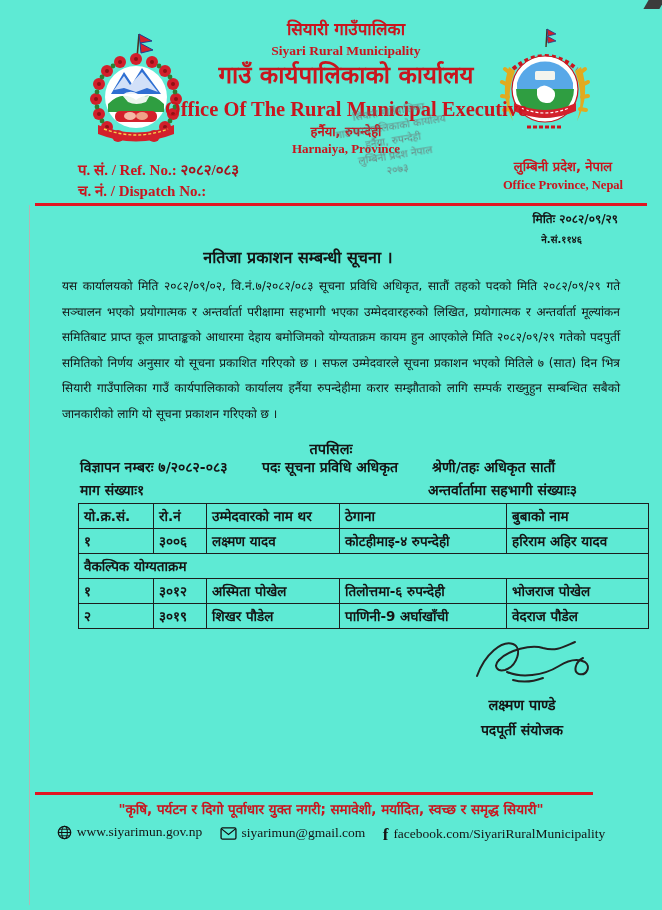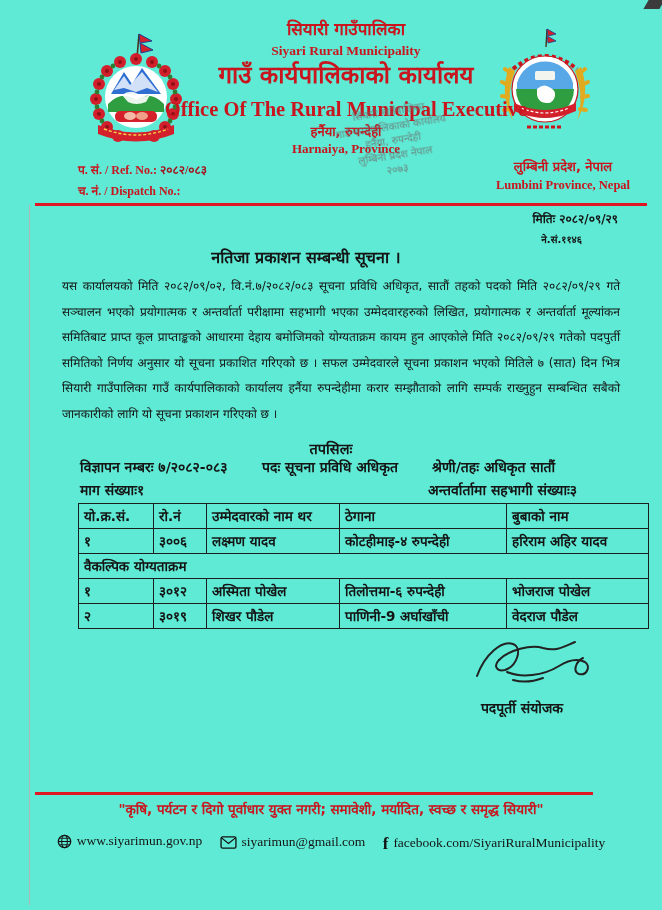--- a/index.html
+++ b/index.html
@@ -19,21 +19,21 @@
   
   .hdr-center{left:150px;top:20px;width:392px;text-align:center;line-height:1.15;}
   .muni-np{font-size:17px;font-weight:600;}
   .muni-en{font-size:13.5px;font-weight:bold;margin-top:3px;}
   .office-np{font-size:24px;font-weight:bold;margin-top:4px;}
   .office-en{font-size:20.5px;font-weight:bold;margin-top:8px;}
   .addr-np{font-size:13px;font-weight:600;margin-top:4px;}
   .addr-en{font-size:13px;font-weight:bold;margin-top:2px;}
 
   
-  .ref-block{left:78px;top:160px;font-size:12px;font-weight:bold;line-height:21px;}
+  .ref-block{left:78px;top:160px;font-size:15px;font-weight:bold;line-height:21px;}
   .ref-value{color:#a4131c;}
   .prov-block{left:478px;top:157px;width:170px;text-align:center;line-height:19px;}
   .prov-np{font-size:13px;font-weight:600;}
   .prov-en{font-size:12.5px;font-weight:bold;}
 
   .redline{height:3px;background:#e01622;}
 
   
   .stamp{
     left:288px;top:104px;width:210px;
@@ -41,21 +41,21 @@
     color:#6e6e6e;opacity:.8;
     font-size:10.5px;line-height:14.5px;
     text-align:center;filter:blur(.3px);
     pointer-events:none;
   }
 
   
   .date-line{right:44px;top:210px;font-size:12px;font-weight:bold;}
   .serial-line{right:80px;top:232px;font-size:10px;font-weight:bold;}
 
-  .notice-title{left:0;top:246px;width:596px;text-align:center;font-size:16px;font-weight:bold;margin-left:8px;}
+  .notice-title{left:0;top:246px;width:596px;text-align:center;font-size:16px;font-weight:bold;}
 
   .body-par{
     left:62px;top:274px;width:558px;
     font-size:12px;line-height:25.6px;text-align:justify;
   }
   .tapasil{left:0;top:438px;width:662px;text-align:center;font-size:14.5px;font-weight:bold;}
 
   .detail{font-size:14px;font-weight:600;}
 
   
@@ -72,21 +72,21 @@
   .sig-name{font-size:14.5px;font-weight:bold;margin-top:2px;}
   .sig-title{font-size:14px;font-weight:600;margin-top:6px;}
 
   
   .foot-line{left:35px;top:792px;width:558px;}
   .slogan{left:0;top:800px;width:662px;text-align:center;font-size:13.5px;font-weight:bold;}
   .contacts{
     left:0;top:824px;width:662px;text-align:center;
     font-size:13.5px;
   }
-  .contacts .item{display:inline-flex;align-items:center;gap:5px;margin:9px 7px;}
+  .contacts .item{display:inline-flex;align-items:center;gap:5px;margin:0 7px;}
   .fb-glyph{font-family:"Liberation Serif",serif;font-weight:bold;font-size:17px;line-height:1;}
 
   
   .edge-line{left:29px;top:205px;width:1px;height:700px;background:#b5b5b5;}
   .corner-mark{right:0px;top:0px;width:16px;height:9px;background:#3c3c3c;transform:skewX(-30deg);}
 </style>
 </head>
 <body>
 
 <div class="page">
@@ -228,21 +228,21 @@
       <span>प. सं. / Ref. No.:</span>
       <span class="ref-value">२०८२/०८३</span>
     </div>
     <div>
       <span>च. नं. / Dispatch No.:</span>
     </div>
   </div>
 
   <div class="abs prov-block red">
     <div class="prov-np">लुम्बिनी प्रदेश, नेपाल</div>
-    <div class="prov-en serif">Lumbini Province, Nepal</div>
+    <div class="prov-en serif">Office Province, Nepal</div>
   </div>
 
   <div class="abs redline" style="left:35px;top:203px;width:612px;"></div>
 
   <div class="abs date-line">मितिः २०८२/०९/२९</div>
   <div class="abs serial-line">ने.सं.११४६</div>
 
   <div class="abs notice-title">नतिजा प्रकाशन सम्बन्धी सूचना ।</div>
 
   <div class="abs body-par">यस कार्यालयको मिति २०८२/०९/०२,  वि.नं.७/२०८२/०८३ सूचना प्रविधि अधिकृत, सातौं तहको पदको मिति २०८२/०९/२९ गते सञ्चालन भएको प्रयोगात्मक र अन्तर्वार्ता परीक्षामा सहभागी भएका उम्मेदवारहरुको लिखित, प्रयोगात्मक र अन्तर्वार्ता मूल्यांकन समितिबाट प्राप्त कूल प्राप्ताङ्कको आधारमा देहाय बमोजिमको योग्यताक्रम कायम हुन आएकोले मिति २०८२/०९/२९ गतेको पदपुर्ती समितिको निर्णय अनुसार यो सूचना प्रकाशित गरिएको छ । सफल उम्मेदवारले सूचना प्रकाशन भएको मितिले ७ (सात) दिन भित्र सियारी गाउँपालिका गाउँ कार्यपालिकाको कार्यालय हर्नैया रुपन्देहीमा करार सम्झौताको लागि सम्पर्क राख्नुहुन सम्बन्धित सबैको जानकारीको लागि यो सूचना प्रकाशन गरिएको छ ।</div>
@@ -293,20 +293,21 @@
 
   <div class="abs sig-block">
     <svg width="150" height="52" viewBox="0 0 150 52">
       <g fill="none" stroke="#222" stroke-width="2" stroke-linecap="round">
         <path d="M30,40 C38,18 55,4 66,8 C76,12 70,30 58,34 C50,36 46,30 52,24"></path>
         <path d="M52,24 C62,14 84,8 96,12 C110,16 118,10 128,6"></path>
         <path d="M60,36 C74,42 96,40 112,30 C120,25 130,22 138,26 C144,30 140,40 132,38 C126,36 128,26 136,22"></path>
         <path d="M66,44 q14,4 30,-2"></path>
       </g>
     </svg>
+    <div class="sig-name">लक्ष्मण पाण्डे</div>
     <div class="sig-title">पदपूर्ती संयोजक</div>
   </div>
 
   <div class="abs redline foot-line" style="height:2.5px;"></div>
   <div class="abs slogan red">"कृषि, पर्यटन र दिगो पूर्वाधार युक्त नगरी; समावेशी, मर्यादित, स्वच्छ र समृद्ध सियारी"</div>
 
   <div class="abs contacts serif">
     <span class="item">
       <svg width="15" height="15" viewBox="0 0 16 16">
         <circle cx="8" cy="8" r="6.6" fill="none" stroke="#111" stroke-width="1.4"></circle>

